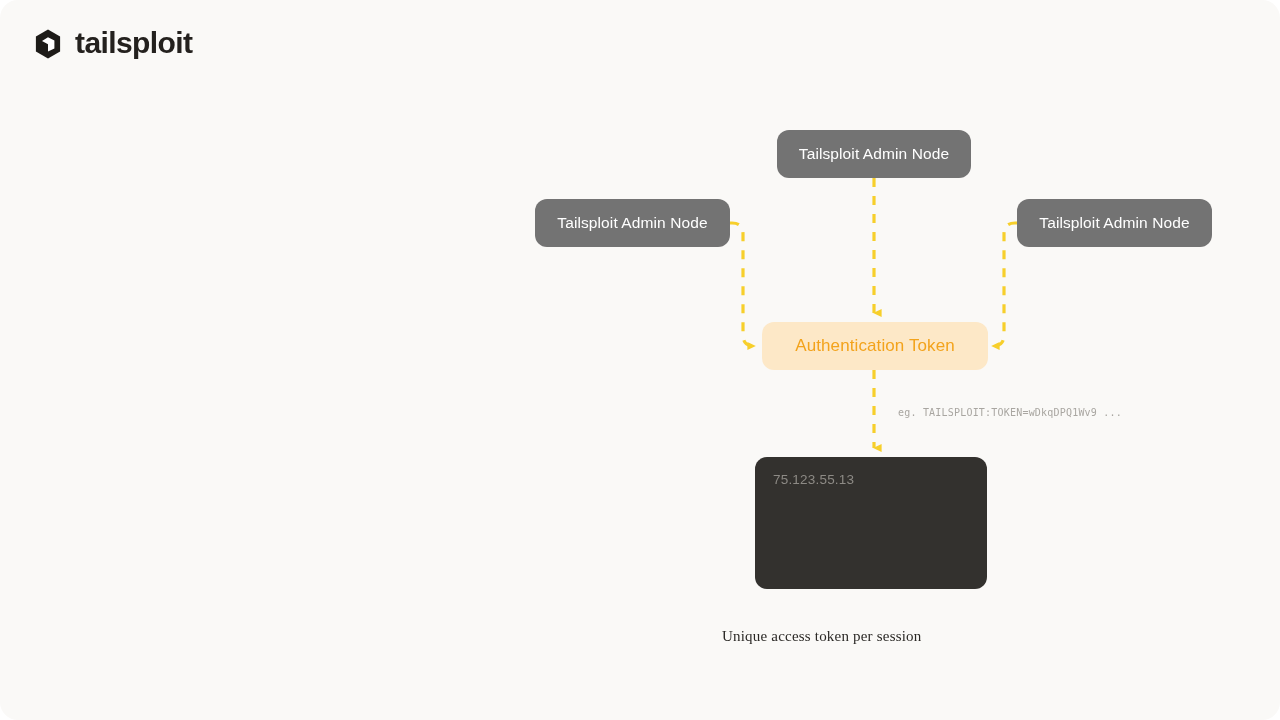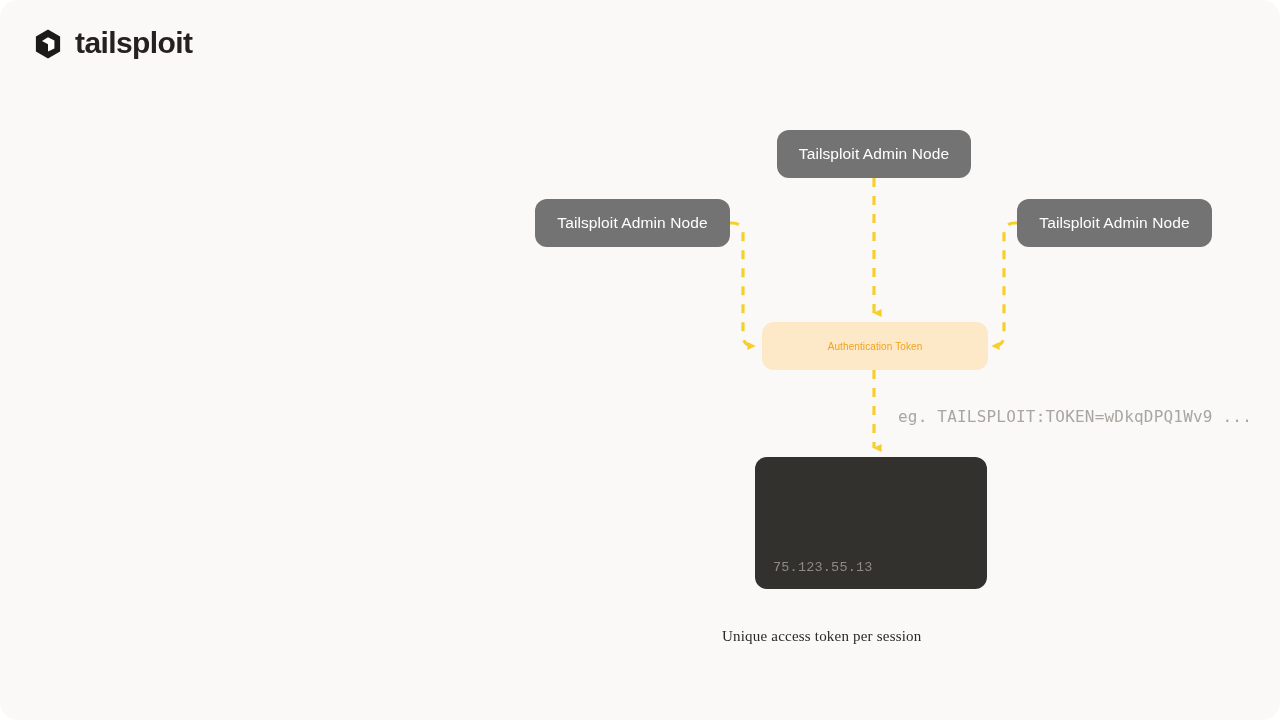--- a/index.html
+++ b/index.html
@@ -111,59 +111,58 @@
     left: 252px;
     top: 212px;
     width: 226px;
     height: 48px;
     background: #fde8c7;
     border-radius: 12px;
     display: flex;
     align-items: center;
     justify-content: center;
     color: #f3a31c;
-    font-size: 10px;
+    font-size: 17px;
     letter-spacing: 0.1px;
     box-sizing: border-box;
   }
 
   .server-box {
     position: absolute;
     left: 245px;
     top: 347px;
     width: 232px;
     height: 132px;
     background: #33312e;
     border-radius: 12px;
     box-sizing: border-box;
     padding: 15px 18px 14px 18px;
     display: flex;
     flex-direction: column;
-    justify-content: flex-end;
-    font-family: Liberation Mono, monospace;
+    justify-content: space-between;
   }
   .server-ip {
     font-size: 13.5px;
     color: #8d8a85;
     letter-spacing: 0.2px;
   }
   .server-name {
     font-size: 15.5px;
     color: #ffffff;
     line-height: 18px;
     letter-spacing: 0.1px;
     max-width: 130px;
   }
 
   .token-example {
     position: absolute;
     left: 388px;
     top: 297px;
     font-family: "DejaVu Sans Mono", monospace;
-    font-size: 16px;
+    font-size: 10px;
     color: #a9a6a1;
     letter-spacing: 0.2px;
     white-space: nowrap;
   }
 
   .caption {
     position: absolute;
     left: 212px;
     top: 518px;
     font-family: Liberation Serif, serif;

